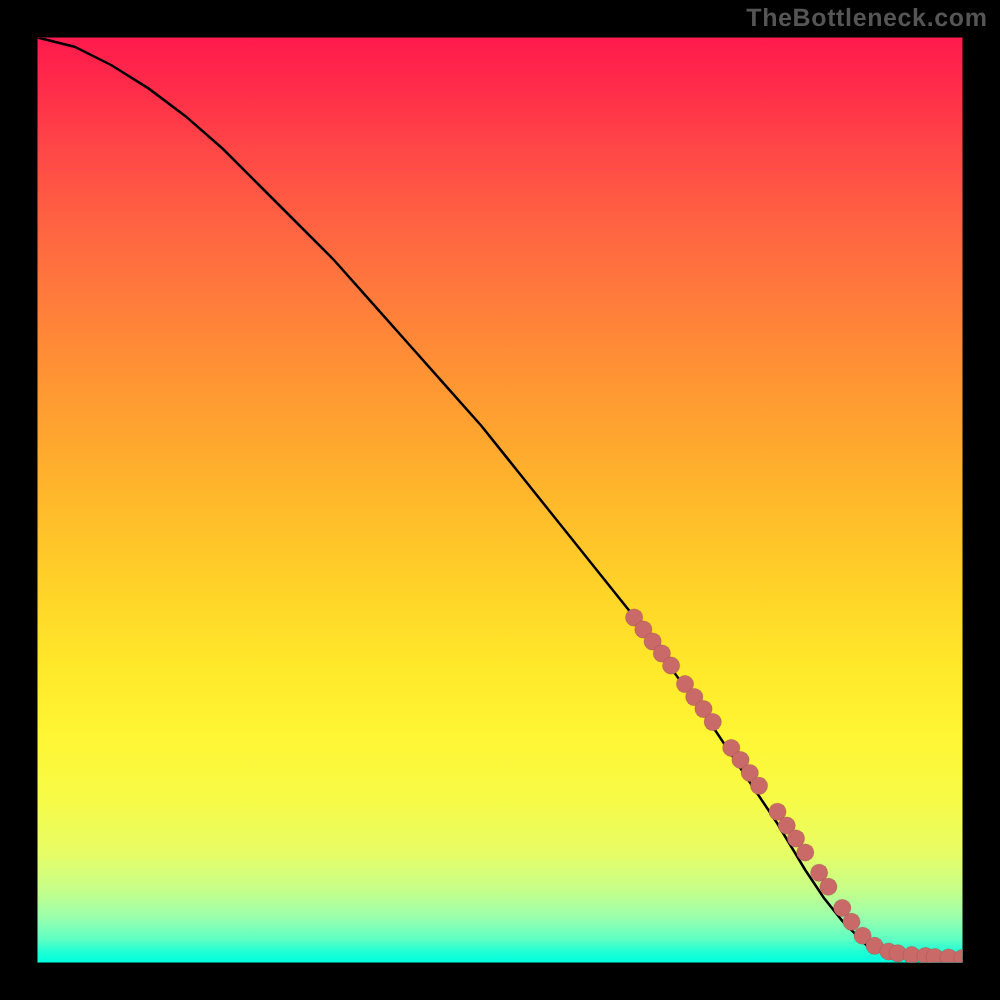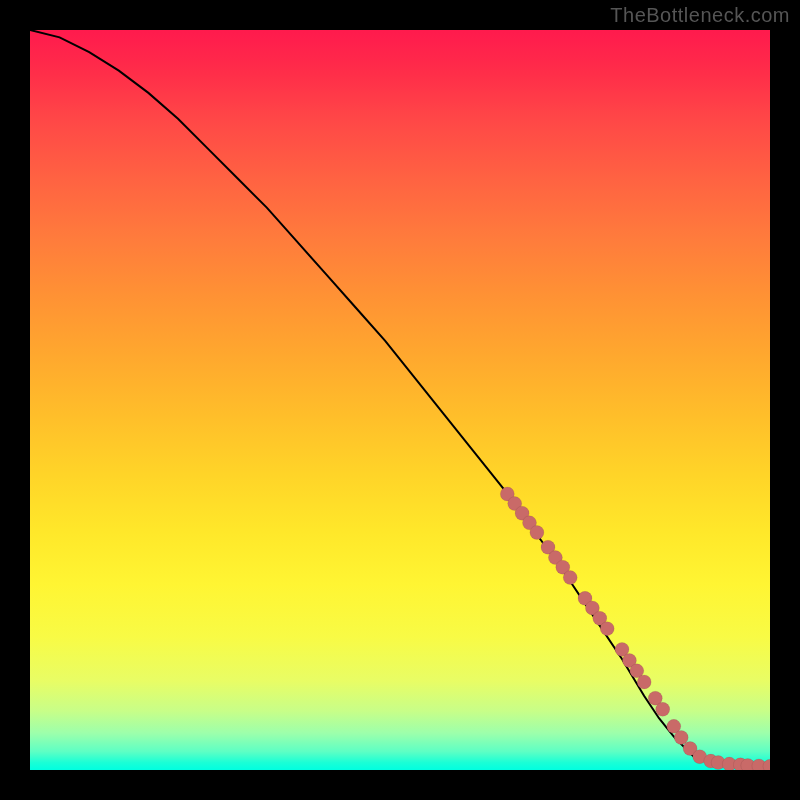--- a/index.html
+++ b/index.html
@@ -16,21 +16,21 @@
     width: 800px;
     height: 800px;
     background: #000;
   }
   .watermark {
     position: absolute;
     top: 4px;
     right: 10px;
     color: #555;
     font-size: 20px;
-    font-weight: 400;
+    font-weight: 700;
     letter-spacing: 0.5px;
     user-select: none;
   }
   .plot-area {
     position: absolute;
     left: 30px;
     top: 30px;
     width: 740px;
     height: 740px;
     

